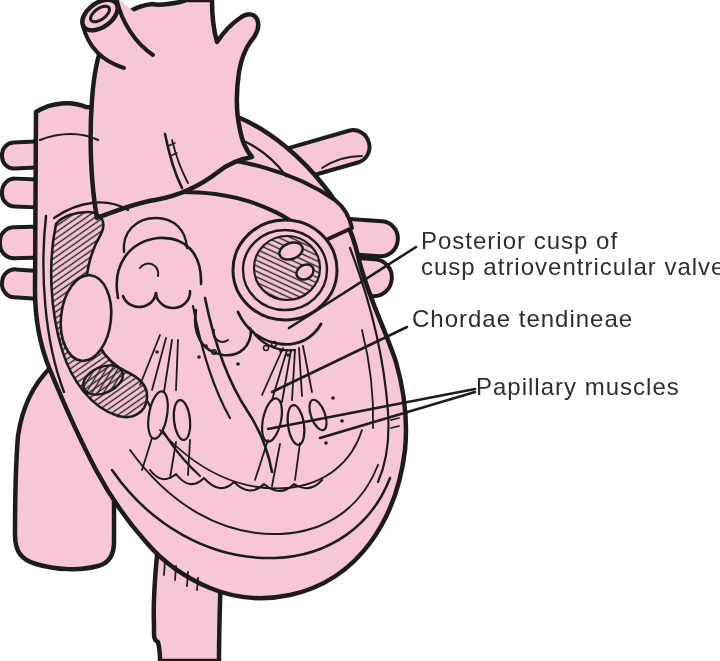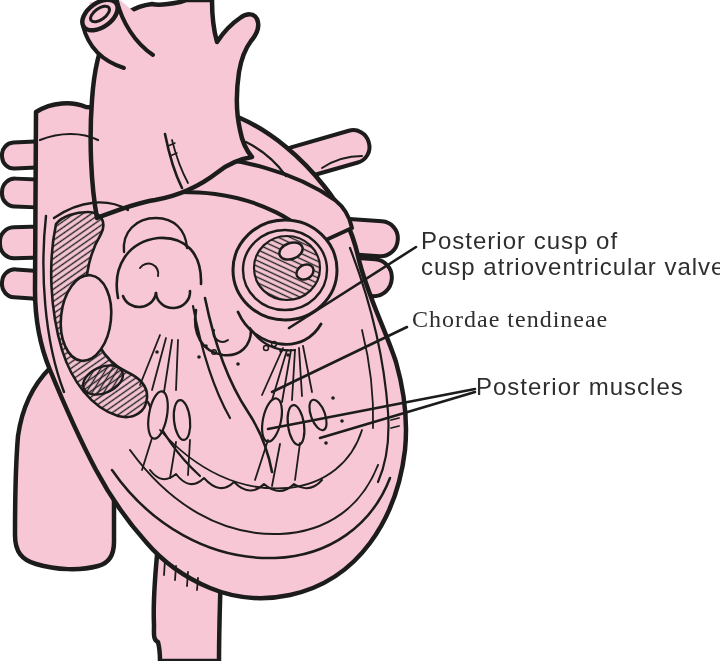--- a/index.html
+++ b/index.html
@@ -170,17 +170,17 @@
       <path class="ln" stroke-width="2.6" d="M475 389 L268 429"></path>
       <path class="ln" stroke-width="2.6" d="M475 392 L320 438"></path>
     </g>
   </svg>
 
   <div class="label" style="left:421px;top:228px;">
     <span>Posterior cusp of</span>
     <span>cusp atrioventricular valve</span>
   </div>
 
-  <div class="label" style="left:412px;top:306px;font-family:Liberation Serif, serif;">Chordae tendineae</div>
+  <div class="label" style="left:412px;top:306px;">Chordae tendineae</div>
 
-  <div class="label" style="left:476px;top:374px;">Posterior muscles</div>
+  <div class="label" style="left:476px;top:374px;">Papillary muscles</div>
 
 </div>
 
 </body></html>

